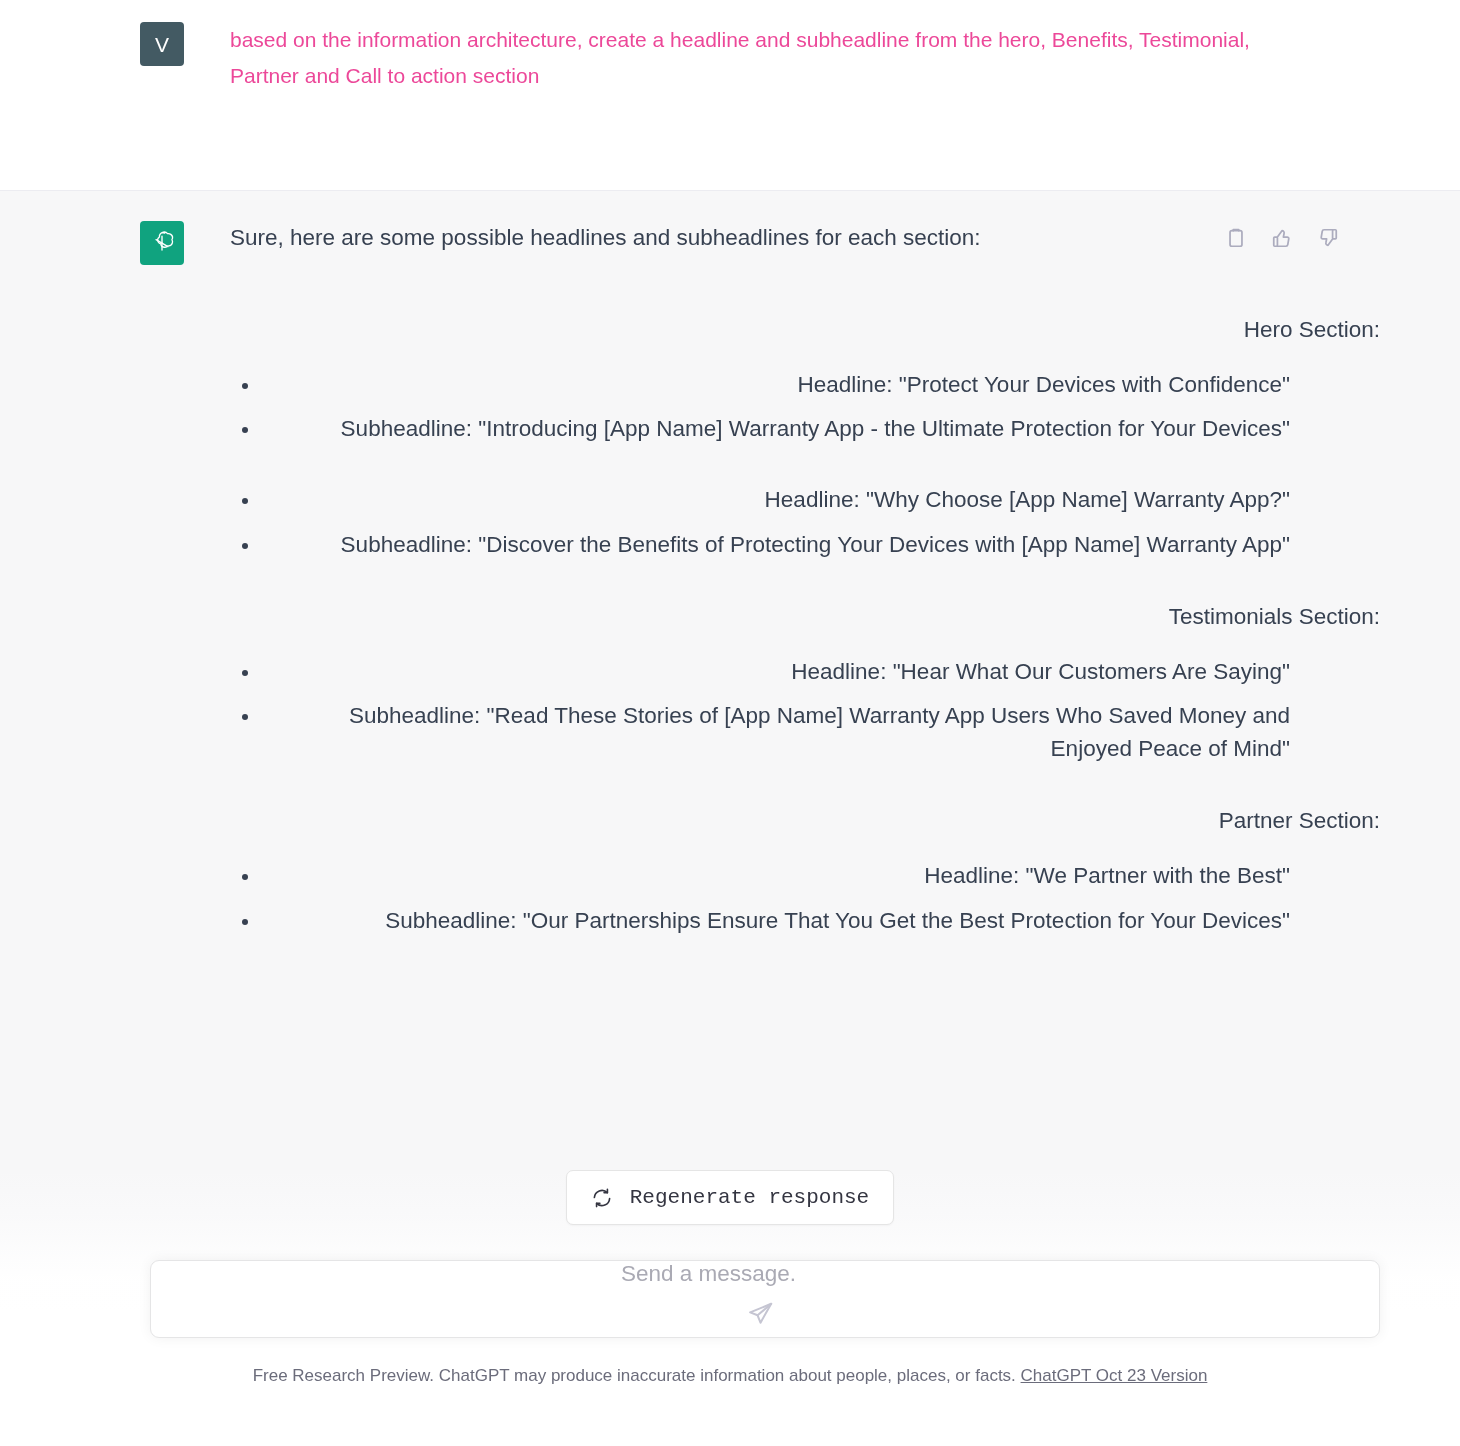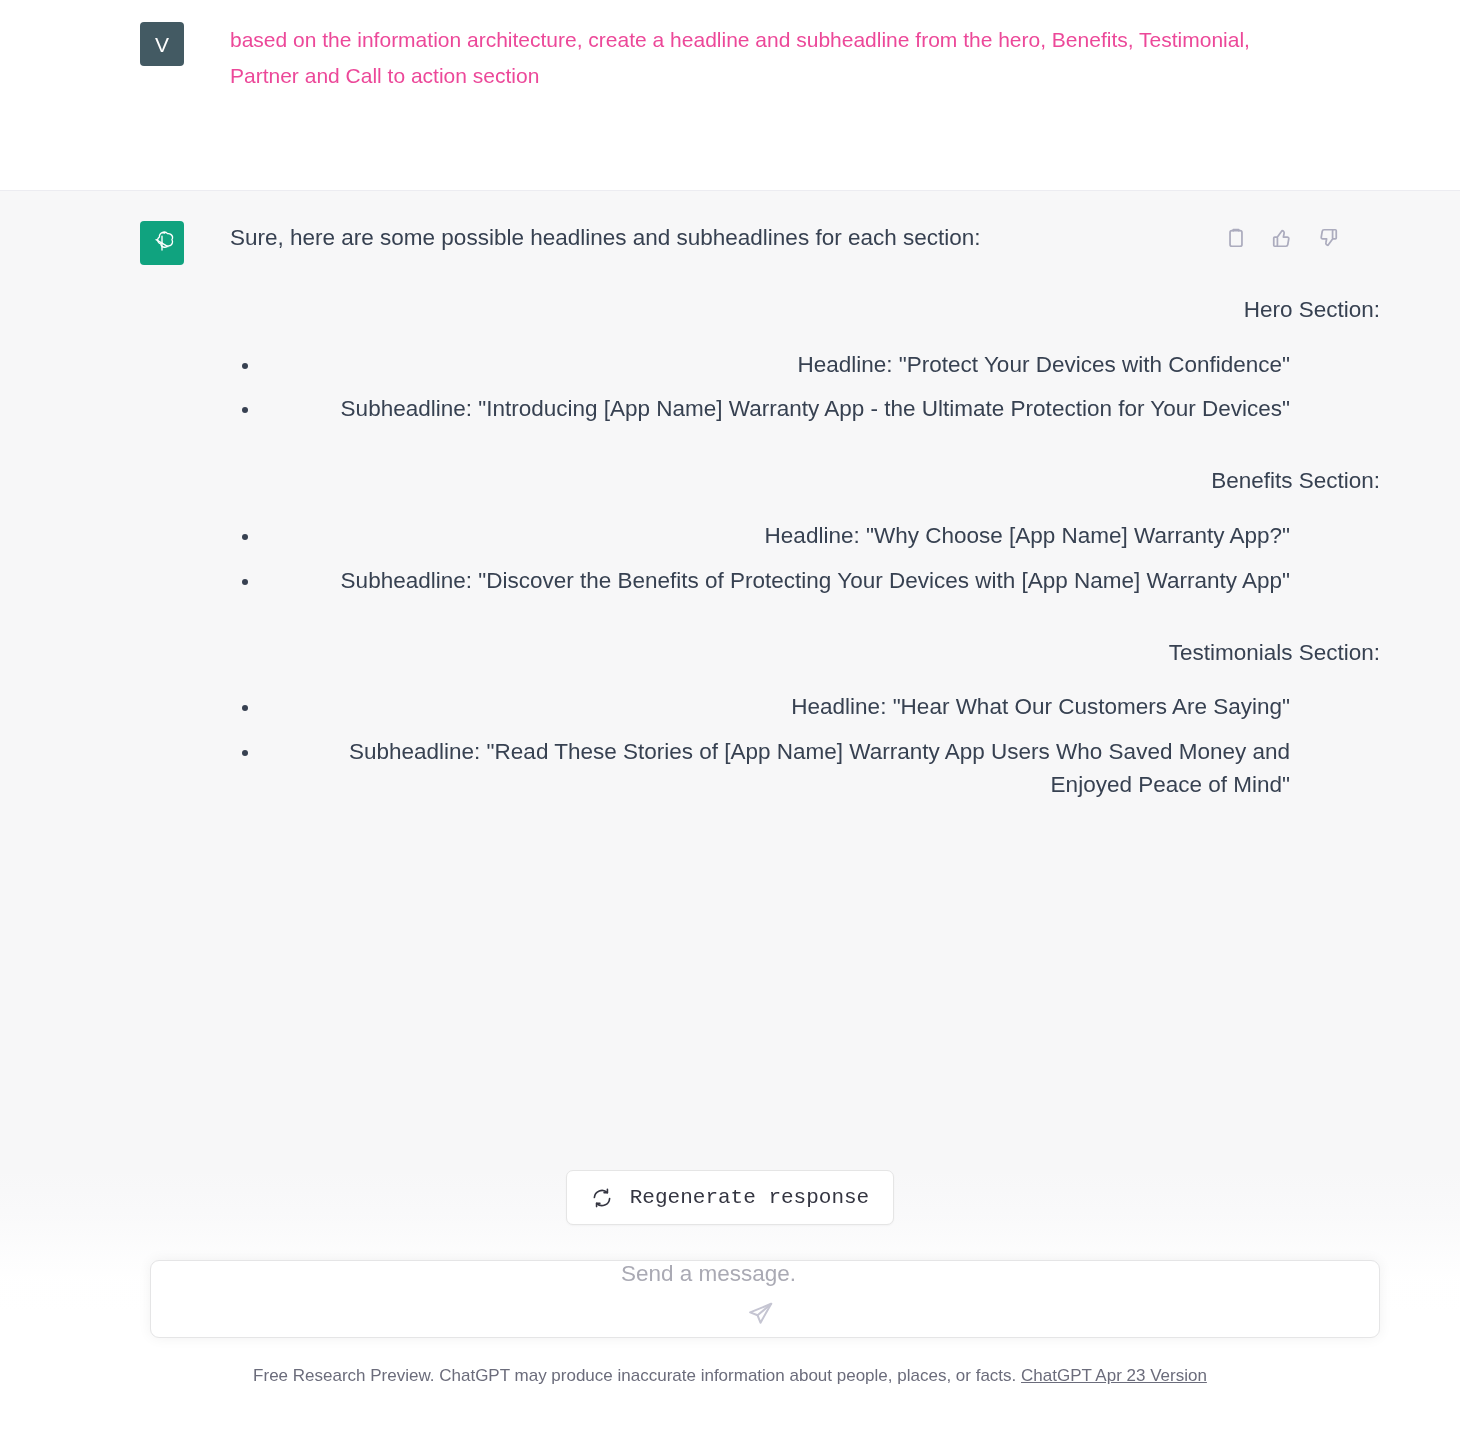--- a/index.html
+++ b/index.html
@@ -55,21 +55,21 @@
     padding-left:46px;
     color:#374151;
   }
   .user-text {
     font-size:21px;
     line-height:1.72;
     color:#ec4899;
     max-width:1020px;
   }
   .gpt-text { font-size:22.5px; line-height:1.5; color:#374151; }
-  .gpt-text .lead { margin-bottom:38px; }
+  .gpt-text .lead { margin-bottom:58px; }
   .section-head { margin:0 0 22px 0; }
   .section-block { margin-bottom:38px;text-align:right; }
   .section-block:last-child { margin-bottom:0; }
   ul.bullets { list-style:none; margin:0; padding:0; }
   ul.bullets li {
     position:relative;
     padding-left:35px;
     margin-bottom:12px;
     line-height:1.46;
     max-width:1060px;
@@ -208,35 +208,41 @@
 
           <div class="section-block">
             <div class="section-head">Hero Section:</div>
             <ul class="bullets">
               <li>Headline: "Protect Your Devices with Confidence"</li>
               <li>Subheadline: "Introducing [App Name] Warranty App - the Ultimate Protection for Your Devices"</li>
             </ul>
           </div>
 
           <div class="section-block">
-            <div class="section-head">Benefits Section:</div>
             <ul class="bullets">
               <li>Headline: "Why Choose [App Name] Warranty App?"</li>
               <li>Subheadline: "Discover the Benefits of Protecting Your Devices with [App Name] Warranty App"</li>
             </ul>
           </div>
 
           <div class="section-block">
             <div class="section-head">Testimonials Section:</div>
             <ul class="bullets">
               <li>Headline: "Hear What Our Customers Are Saying"</li>
               <li>Subheadline: "Read These Stories of [App Name] Warranty App Users Who Saved Money and Enjoyed Peace of Mind"</li>
             </ul>
           </div>
 
+          <div class="section-block">
+            <div class="section-head">Partner Section:</div>
+            <ul class="bullets">
+              <li>Headline: "We Partner with the Best"</li>
+              <li>Subheadline: "Our Partnerships Ensure That You Get the Best Protection for Your Devices"</li>
+            </ul>
+          </div>
         </div>
       </div>
 
       <div class="feedback">
         <div class="fb-btn">
           <svg viewBox="0 0 24 24" fill="none" stroke="#acacbe" stroke-width="1.9" stroke-linecap="round" stroke-linejoin="round">
             <rect x="5.5" y="4" width="13" height="17" rx="2"></rect>
             <path d="M9 4V2.9h6V4"></path>
           </svg>
         </div>
@@ -276,17 +282,17 @@
       <div class="send-btn">
         <svg viewBox="0 0 24 24" fill="none" stroke="#c5c5d2" stroke-width="1.8" stroke-linecap="round" stroke-linejoin="round">
           <path d="M21.5 2.5L2.8 10.1l6.6 2.6 2.6 6.6z"></path>
           <path d="M21.5 2.5L9.4 12.7"></path>
         </svg>
       </div>
     </div>
 
     <div class="footnote">
       <span>Free Research Preview. ChatGPT may produce inaccurate information about people, places, or facts.</span>
-      <span class="lnk">ChatGPT Apr 23 Version</span>
+      <span class="lnk">ChatGPT Oct 23 Version</span>
     </div>
 
   </div>
 </div>
 
 </body></html>

